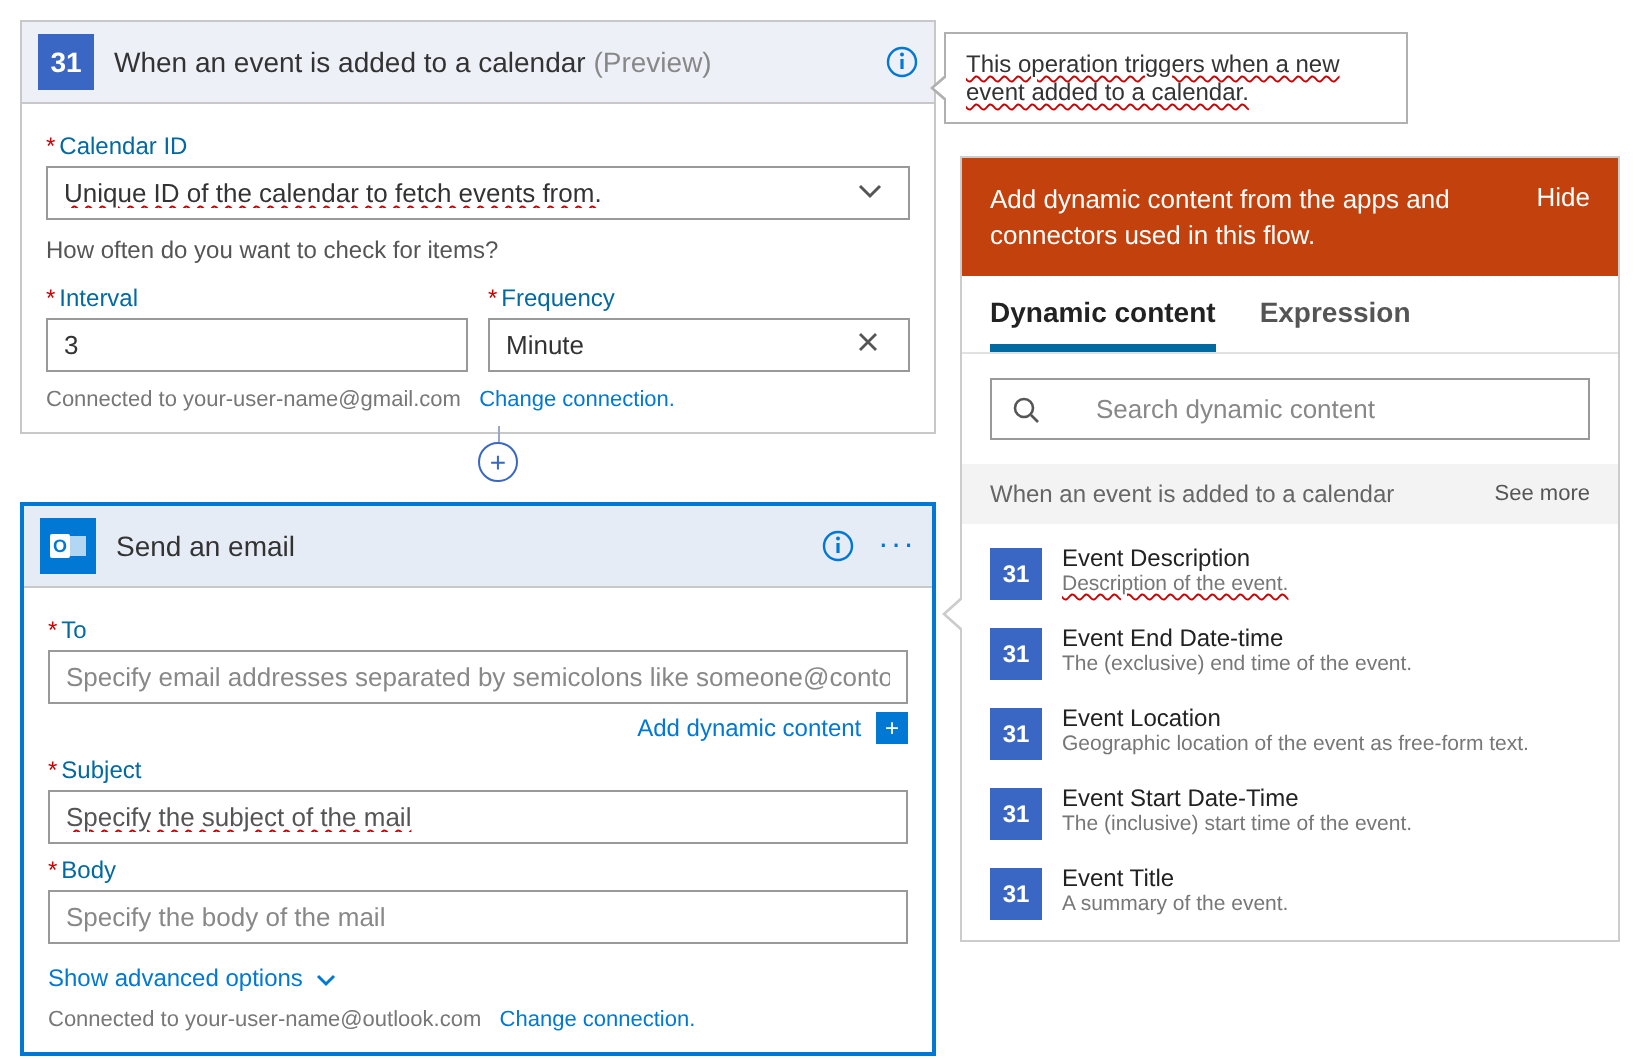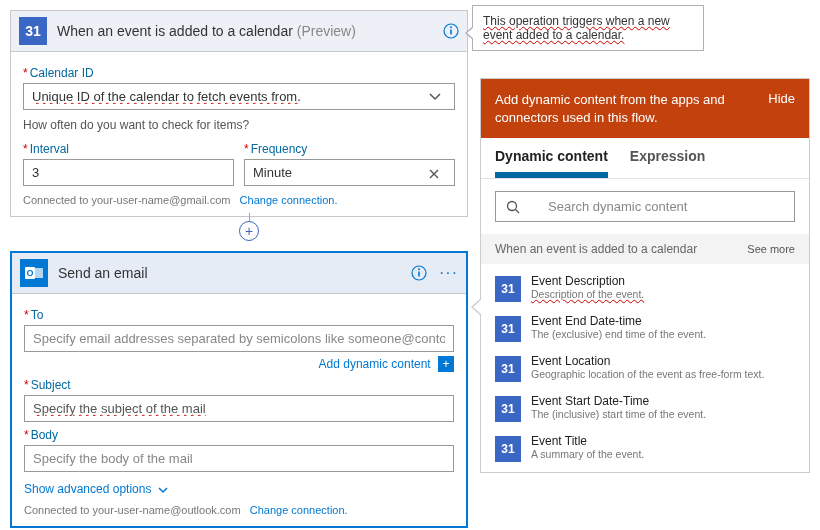--- a/index.html
+++ b/index.html
@@ -14,42 +14,42 @@
   .tile-cal { background: #3a66c4; }
   .tile-ol { background: #0078d4; }
   .card-title { margin-left: 10px; flex: 1; font-size: 14px; color: #333; }
   .preview-tag { color: #888; font-weight: 400; }
   .hdr-icons { display: flex; gap: 12px; align-items: center; color: #0078d4; }
   .card-body { padding: 8px 12px 10px 12px; }
   .lbl { font-size: 12px; color: #0369a1; margin-top: 6px; margin-bottom: 3px; display: block; }
   .req::before { content: "*"; color: #c00; margin-right: 2px; }
   .caption { font-size: 12px; color: #555; margin-top: 8px; margin-bottom: 4px; }
   .underline-red { text-decoration: underline; text-decoration-color: #c00; text-decoration-style: wavy; text-decoration-thickness: 0.5px; }
-  .field { border: 1px solid #999; padding: 5px 8px; font-size: 13px; background: #fff; display: flex; align-items: flex-end; }
+  .field { border: 1px solid #999; padding: 5px 8px; font-size: 13px; background: #fff; display: flex; align-items: flex-start; }
   .field .txt { flex: 1; white-space: nowrap; overflow: hidden; }
   .field .chev, .field .clr { width: 18px; text-align: center; color: #555; cursor: pointer; }
   .row { display: flex; gap: 10px; }
   .col { flex: 1; }
   .footer-note { font-size: 11px; color: #777; margin-top: 8px; }
   .link { color: #0078d4; cursor: pointer; }
   .connector-line { position: absolute; left: 239px; top: 203px; width: 0; height: 28px; border-left: 1px solid #9aa8c2; }
   .plus-circle { position: absolute; left: 229px; top: 211px; width: 20px; height: 20px; border: 1px solid #3a66c4; border-radius: 50%; background: #fff; display: flex; align-items: center; justify-content: center; color: #3a66c4; font-size: 14px; cursor: pointer; }
   .add-dyn-row { text-align: right; margin-top: 4px; font-size: 12px; }
   .add-dyn-row .plus-sq { display: inline-block; width: 16px; height: 16px; background: #0078d4; color: #fff; text-align: center; line-height: 16px; font-size: 12px; margin-left: 4px; }
   .adv-row { margin-top: 10px; color: #0078d4; font-size: 12px; cursor: pointer; }
-  .callout { position: absolute; left: 472px; top: 5px; width: 232px; border: 1px solid #b0b0b0; background: #fff; padding: 8px 10px; font-size: 12px; color: #333; z-index: 5; }
+  .callout { position: absolute; left: 472px; top: 16px; width: 232px; border: 1px solid #b0b0b0; background: #fff; padding: 8px 10px; font-size: 12px; color: #333; z-index: 5; }
   .callout::before { content: ""; position: absolute; left: -8px; top: 20px; border-top: 7px solid transparent; border-bottom: 7px solid transparent; border-right: 8px solid #b0b0b0; }
   .callout::after { content: ""; position: absolute; left: -6px; top: 21px; border-top: 6px solid transparent; border-bottom: 6px solid transparent; border-right: 7px solid #fff; }
   .panel { position: absolute; left: 480px; top: 78px; width: 330px; border: 1px solid #ccc; background: #fff; }
   .panel-hdr { background: #c2410c; color: #fff; padding: 12px 14px; display: flex; }
   .panel-hdr .txt { flex: 1; font-size: 13px; line-height: 1.35; }
   .panel-hdr .hide { font-size: 13px; cursor: pointer; }
   .tabs { display: flex; gap: 22px; padding: 10px 14px 0 14px; font-size: 14px; font-weight: 600; color: #555; border-bottom: 1px solid #e1e1e1; }
   .tab { padding-bottom: 8px; cursor: pointer; }
-  .tab.active { color: #222; border-bottom: 6px solid #0369a1; }
+  .tab.active { color: #222; border-bottom: 4px solid #0369a1; }
   .search-wrap { padding: 12px 14px; }
   .search-box { border: 1px solid #999; padding: 7px 10px; display: flex; align-items: center; gap: 28px; }
   .search-box .mag { color: #555; }
   .search-box .ph { color: #888; font-size: 13px; }
   .section-row { background: #f3f3f3; display: flex; align-items: center; padding: 8px 14px; font-size: 12px; color: #666; }
   .section-row .lbl2 { flex: 1; }
   .section-row .more { color: #555; font-size: 11px; cursor: pointer; }
   .dc-list { padding: 4px 0; }
   .dc-item { display: flex; padding: 6px 14px; gap: 10px; cursor: pointer; }
   .dc-ico { width: 26px; height: 26px; background: #3a66c4; color: #fff; display: flex; align-items: center; justify-content: center; font-size: 12px; font-weight: 600; margin-top: 2px; }

